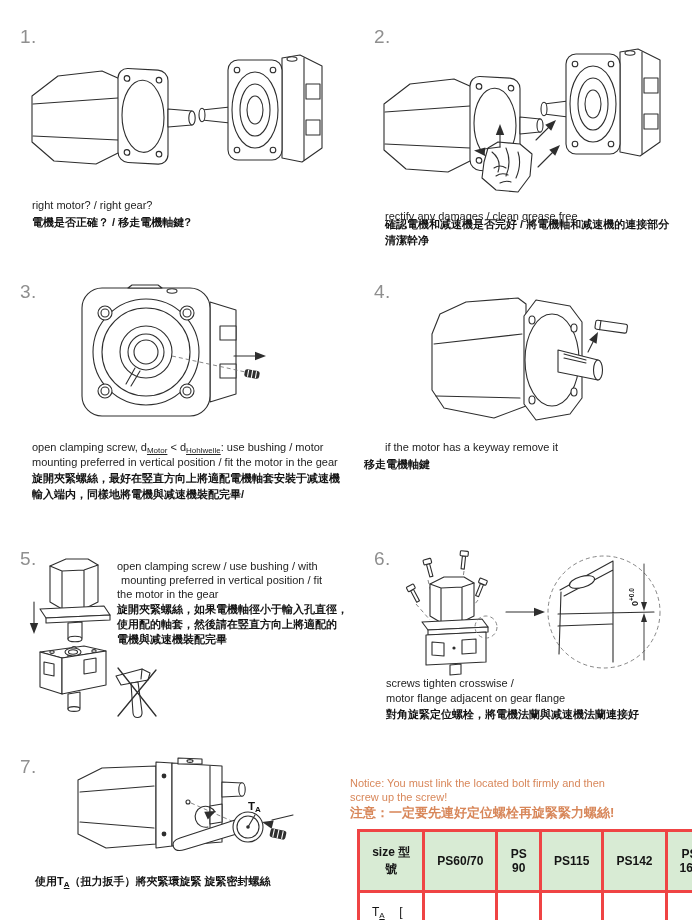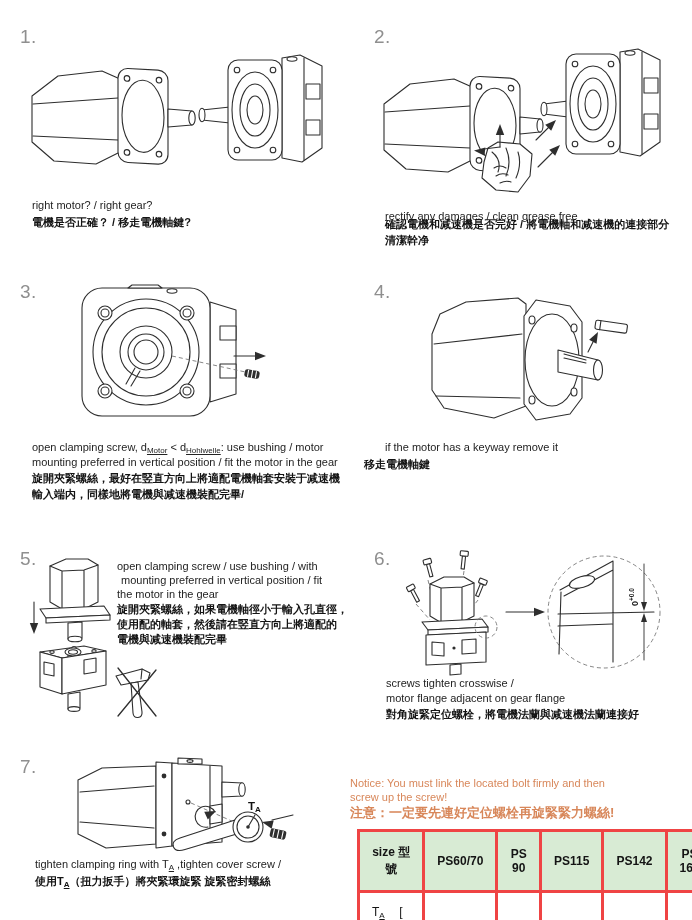--- a/index.html
+++ b/index.html
@@ -320,21 +320,20 @@
     <text x="198" y="60" class="talabel"><tspan>T</tspan><tspan dy="2" class="talabelsub">A</tspan></text>
     <g>
       <path class="ln" d="M222,70 L243,65"></path>
       <path class="fd" d="M0,0 L-11,-4.2 L-11,4.2 Z" transform="translate(212,72) rotate(194)"></path>
     </g>
     <g transform="translate(228,84) rotate(12)">
       <rect class="fd" x="-8" y="-4.5" width="16" height="9" rx="2.5"></rect>
       <path d="M-4.5,-4 L-4.5,4 M0,-4.5 L0,4.5 M4.5,-4 L4.5,4" stroke="#fff" stroke-width="1.1" fill="none"></path>
     </g>
   </svg>
-  <div class="abs en" style="left:35px;top:858px"><span>tighten clamping ring with T</span><span class="subs">A</span><span> ,tighten cover screw /</span></div>
   <div class="abs zh" style="left:35px;top:874px"><span>使用T</span><span class="subs">A</span><span>（扭力扳手）將夾緊環旋緊 旋緊密封螺絲</span></div>
 
   <div class="abs notice-en" style="left:350px;top:777px">Notice: You must link the located bolt firmly and then</div>
   <div class="abs notice-en" style="left:350px;top:791px">screw up the screw!</div>
   <div class="abs notice-zh" style="left:350px;top:804px">注意：一定要先連好定位螺栓再旋緊緊力螺絲!</div>
 
   <table class="torque">
     <thead>
       <tr>
         <th style="width:69px">size 型號</th>

